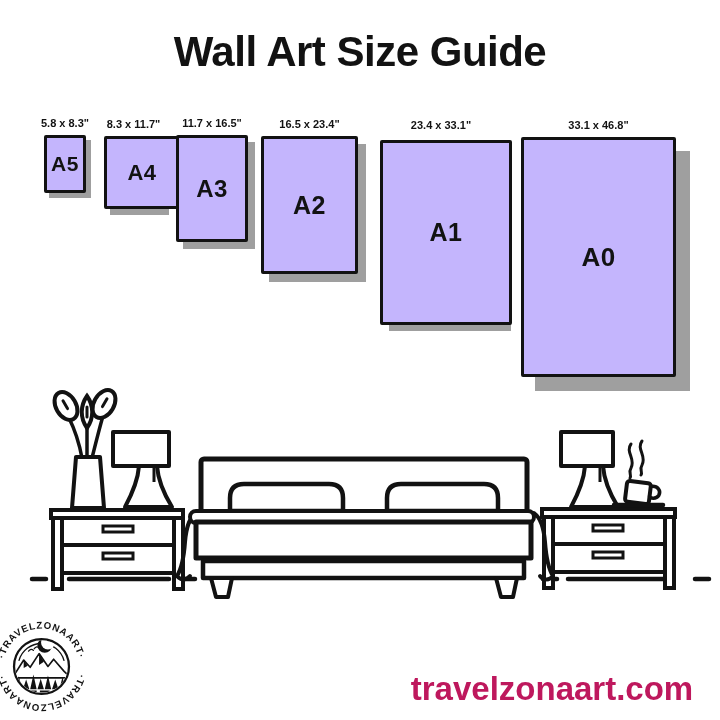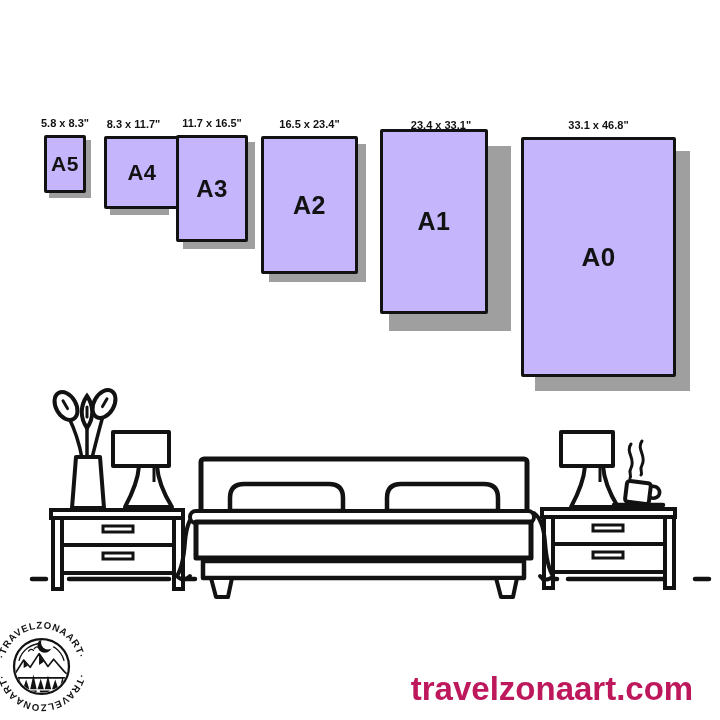--- a/index.html
+++ b/index.html
@@ -28,20 +28,21 @@
   .website{
     position:absolute;left:392px;top:670px;width:320px;text-align:center;
     font-size:33px;font-weight:bold;color:#be185d;letter-spacing:0;
   }
 </style>
 </head>
 <body>
 
 <div class="stage">
 
+  <div class="title">Wall Art Size Guide</div>
 
   <div id="papers">
     <div class="paper-wrap">
       <div class="dims" style="left: 65px; top: 118px;">5.8 x 8.3"</div>
       <div class="pshadow" style="left: 49px; top: 140px; width: 42px; height: 58px; background: rgb(159, 159, 159);"></div>
       <div class="paper" style="left: 44px; top: 135px; width: 42px; height: 58px;">
         <span class="pname" style="font-size: 21px;">A5</span>
       </div>
     </div>
 
@@ -65,21 +66,21 @@
       <div class="dims" style="left: 309.5px; top: 119px;">16.5 x 23.4"</div>
       <div class="pshadow" style="left: 269px; top: 144px; width: 97px; height: 138px; background: rgb(159, 159, 159);"></div>
       <div class="paper" style="left: 261px; top: 136px; width: 97px; height: 138px;">
         <span class="pname" style="font-size: 25px;">A2</span>
       </div>
     </div>
 
     <div class="paper-wrap">
       <div class="dims" style="left: 441px; top: 120px;">23.4 x 33.1"</div>
       <div class="pshadow" style="left: 389px; top: 146px; width: 122px; height: 185px; background: rgb(159, 159, 159);"></div>
-      <div class="paper" style="left: 380px; top: 129px; width: 108px; height: 185px;">
+      <div class="paper" style="left: 380px; top: 140px; width: 132px; height: 185px;">
         <span class="pname" style="font-size: 25px;">A1</span>
       </div>
     </div>
 
     <div class="paper-wrap">
       <div class="dims" style="left: 598.5px; top: 120px;">33.1 x 46.8"</div>
       <div class="pshadow" style="left: 535px; top: 151px; width: 155px; height: 240px; background: rgb(159, 159, 159);"></div>
       <div class="paper" style="left: 521px; top: 137px; width: 155px; height: 240px;">
         <span class="pname" style="font-size: 26px;">A0</span>
       </div>

